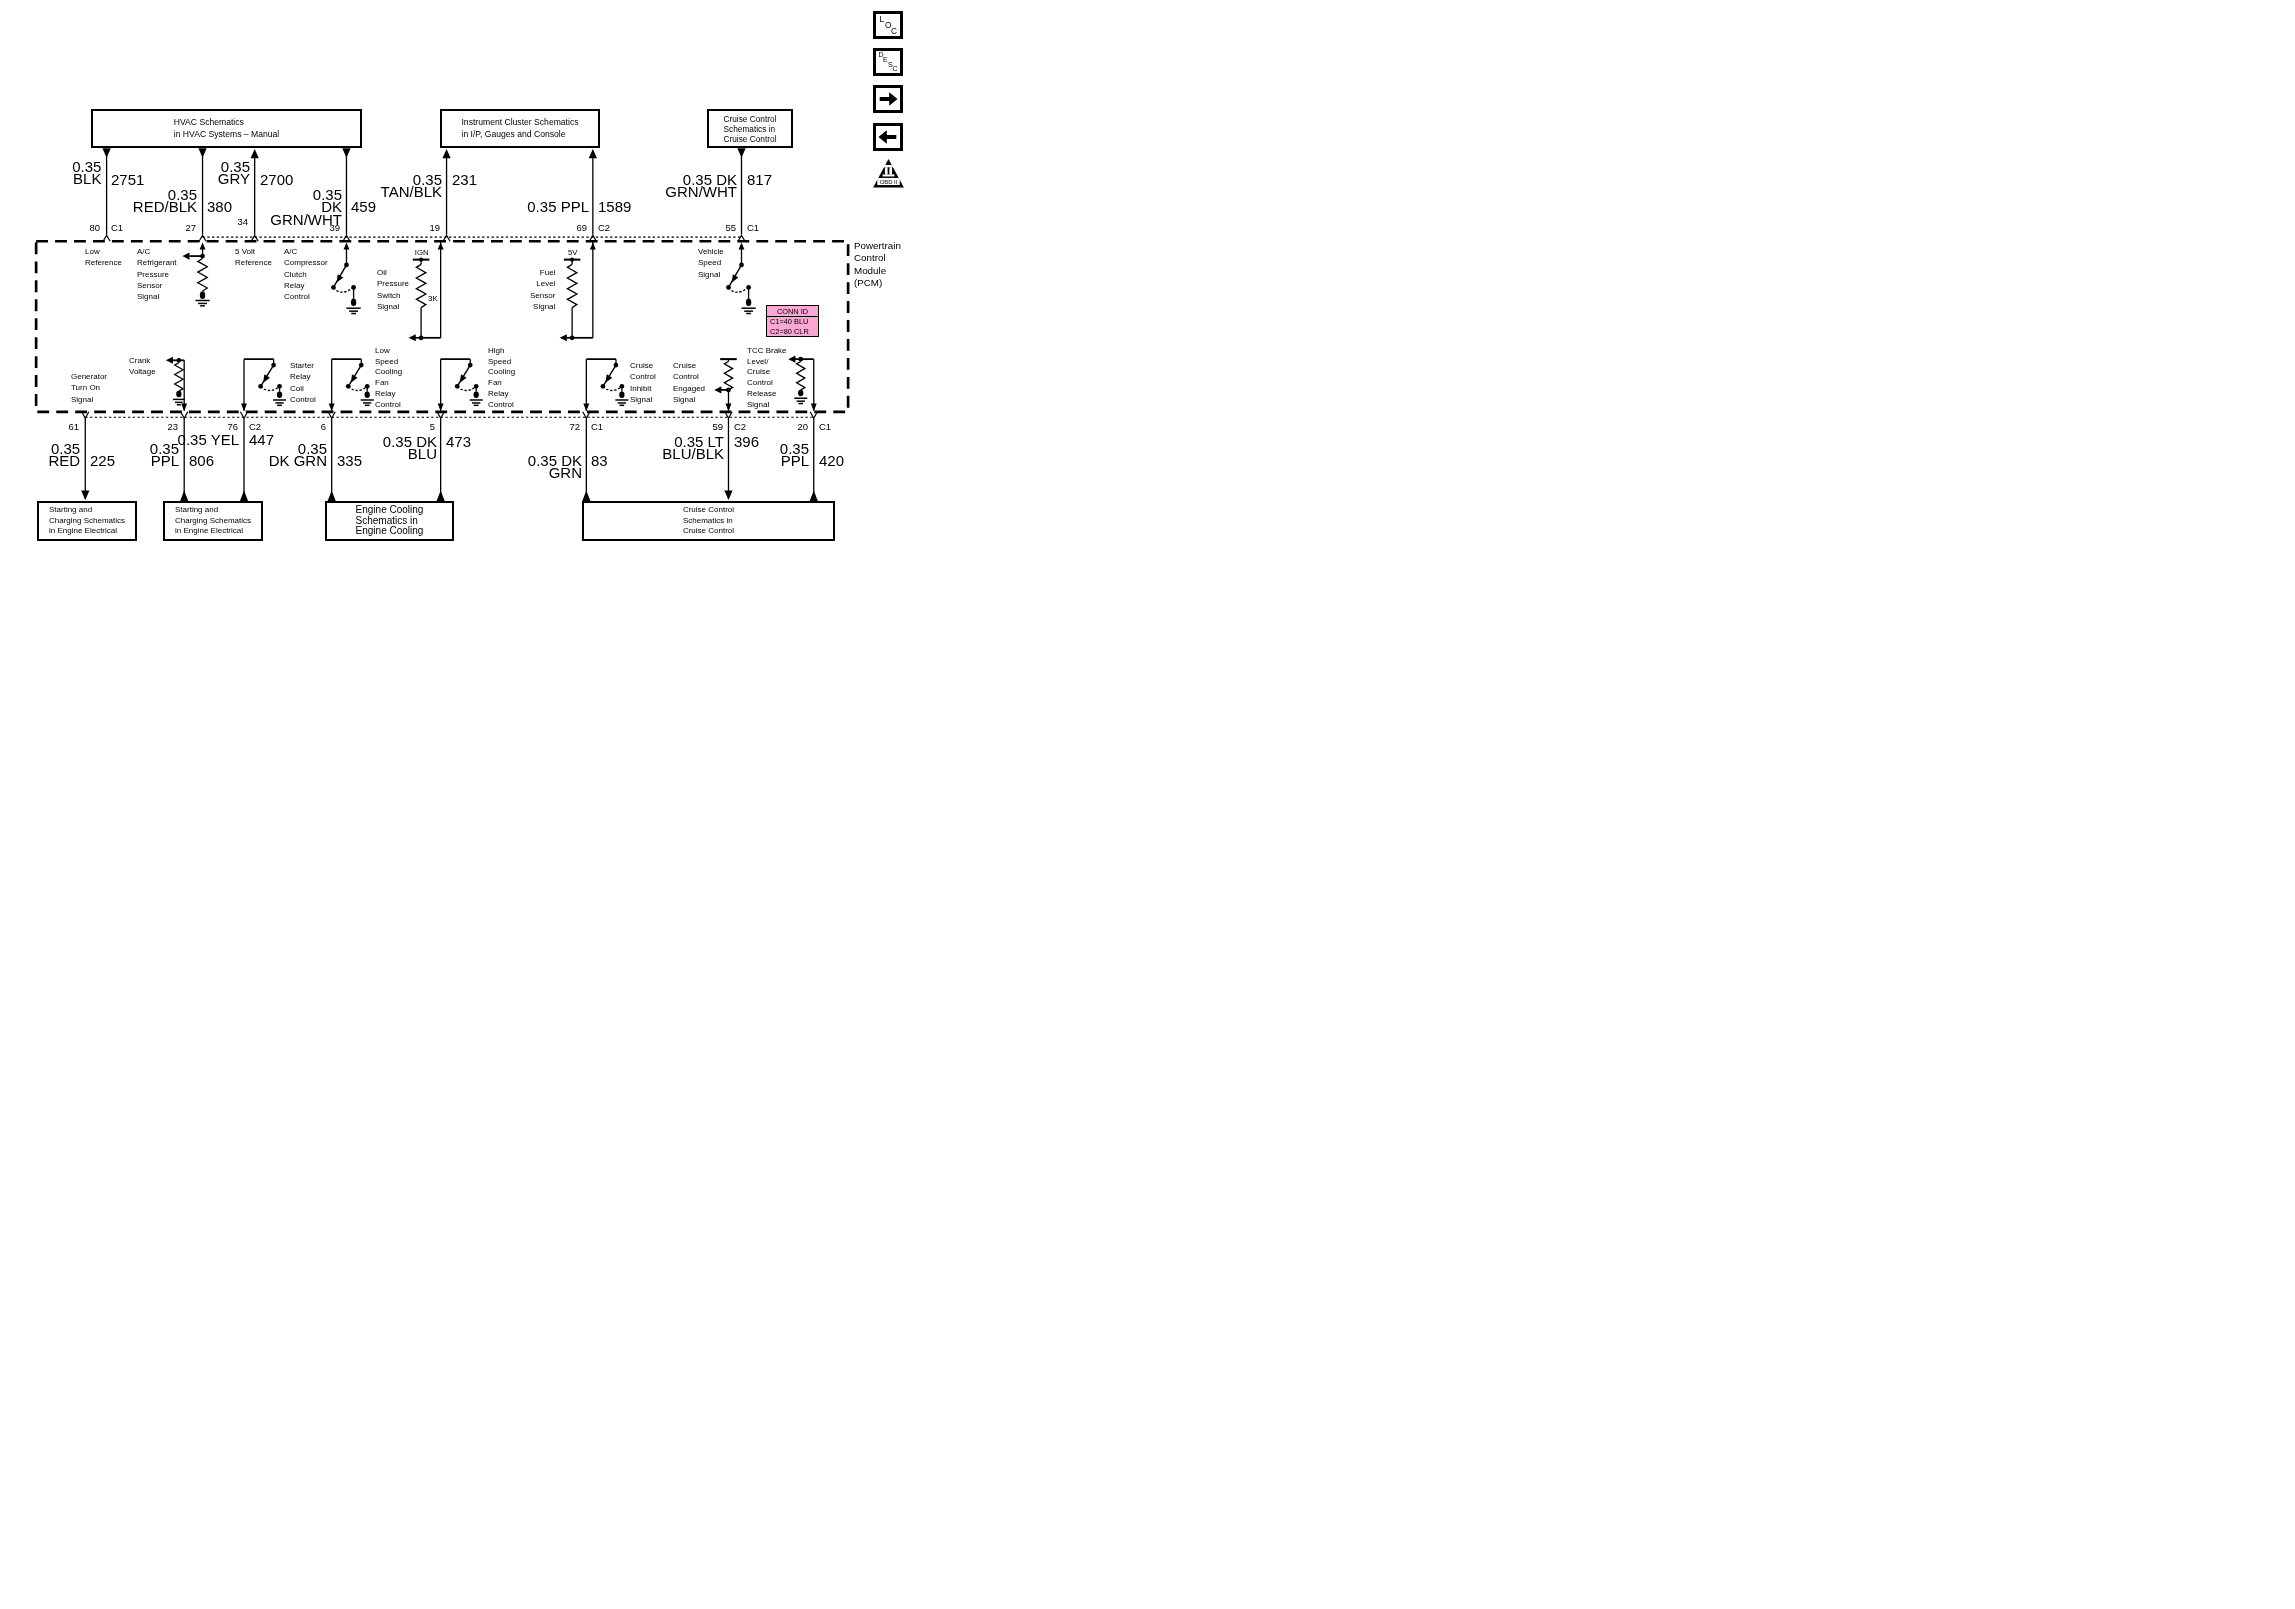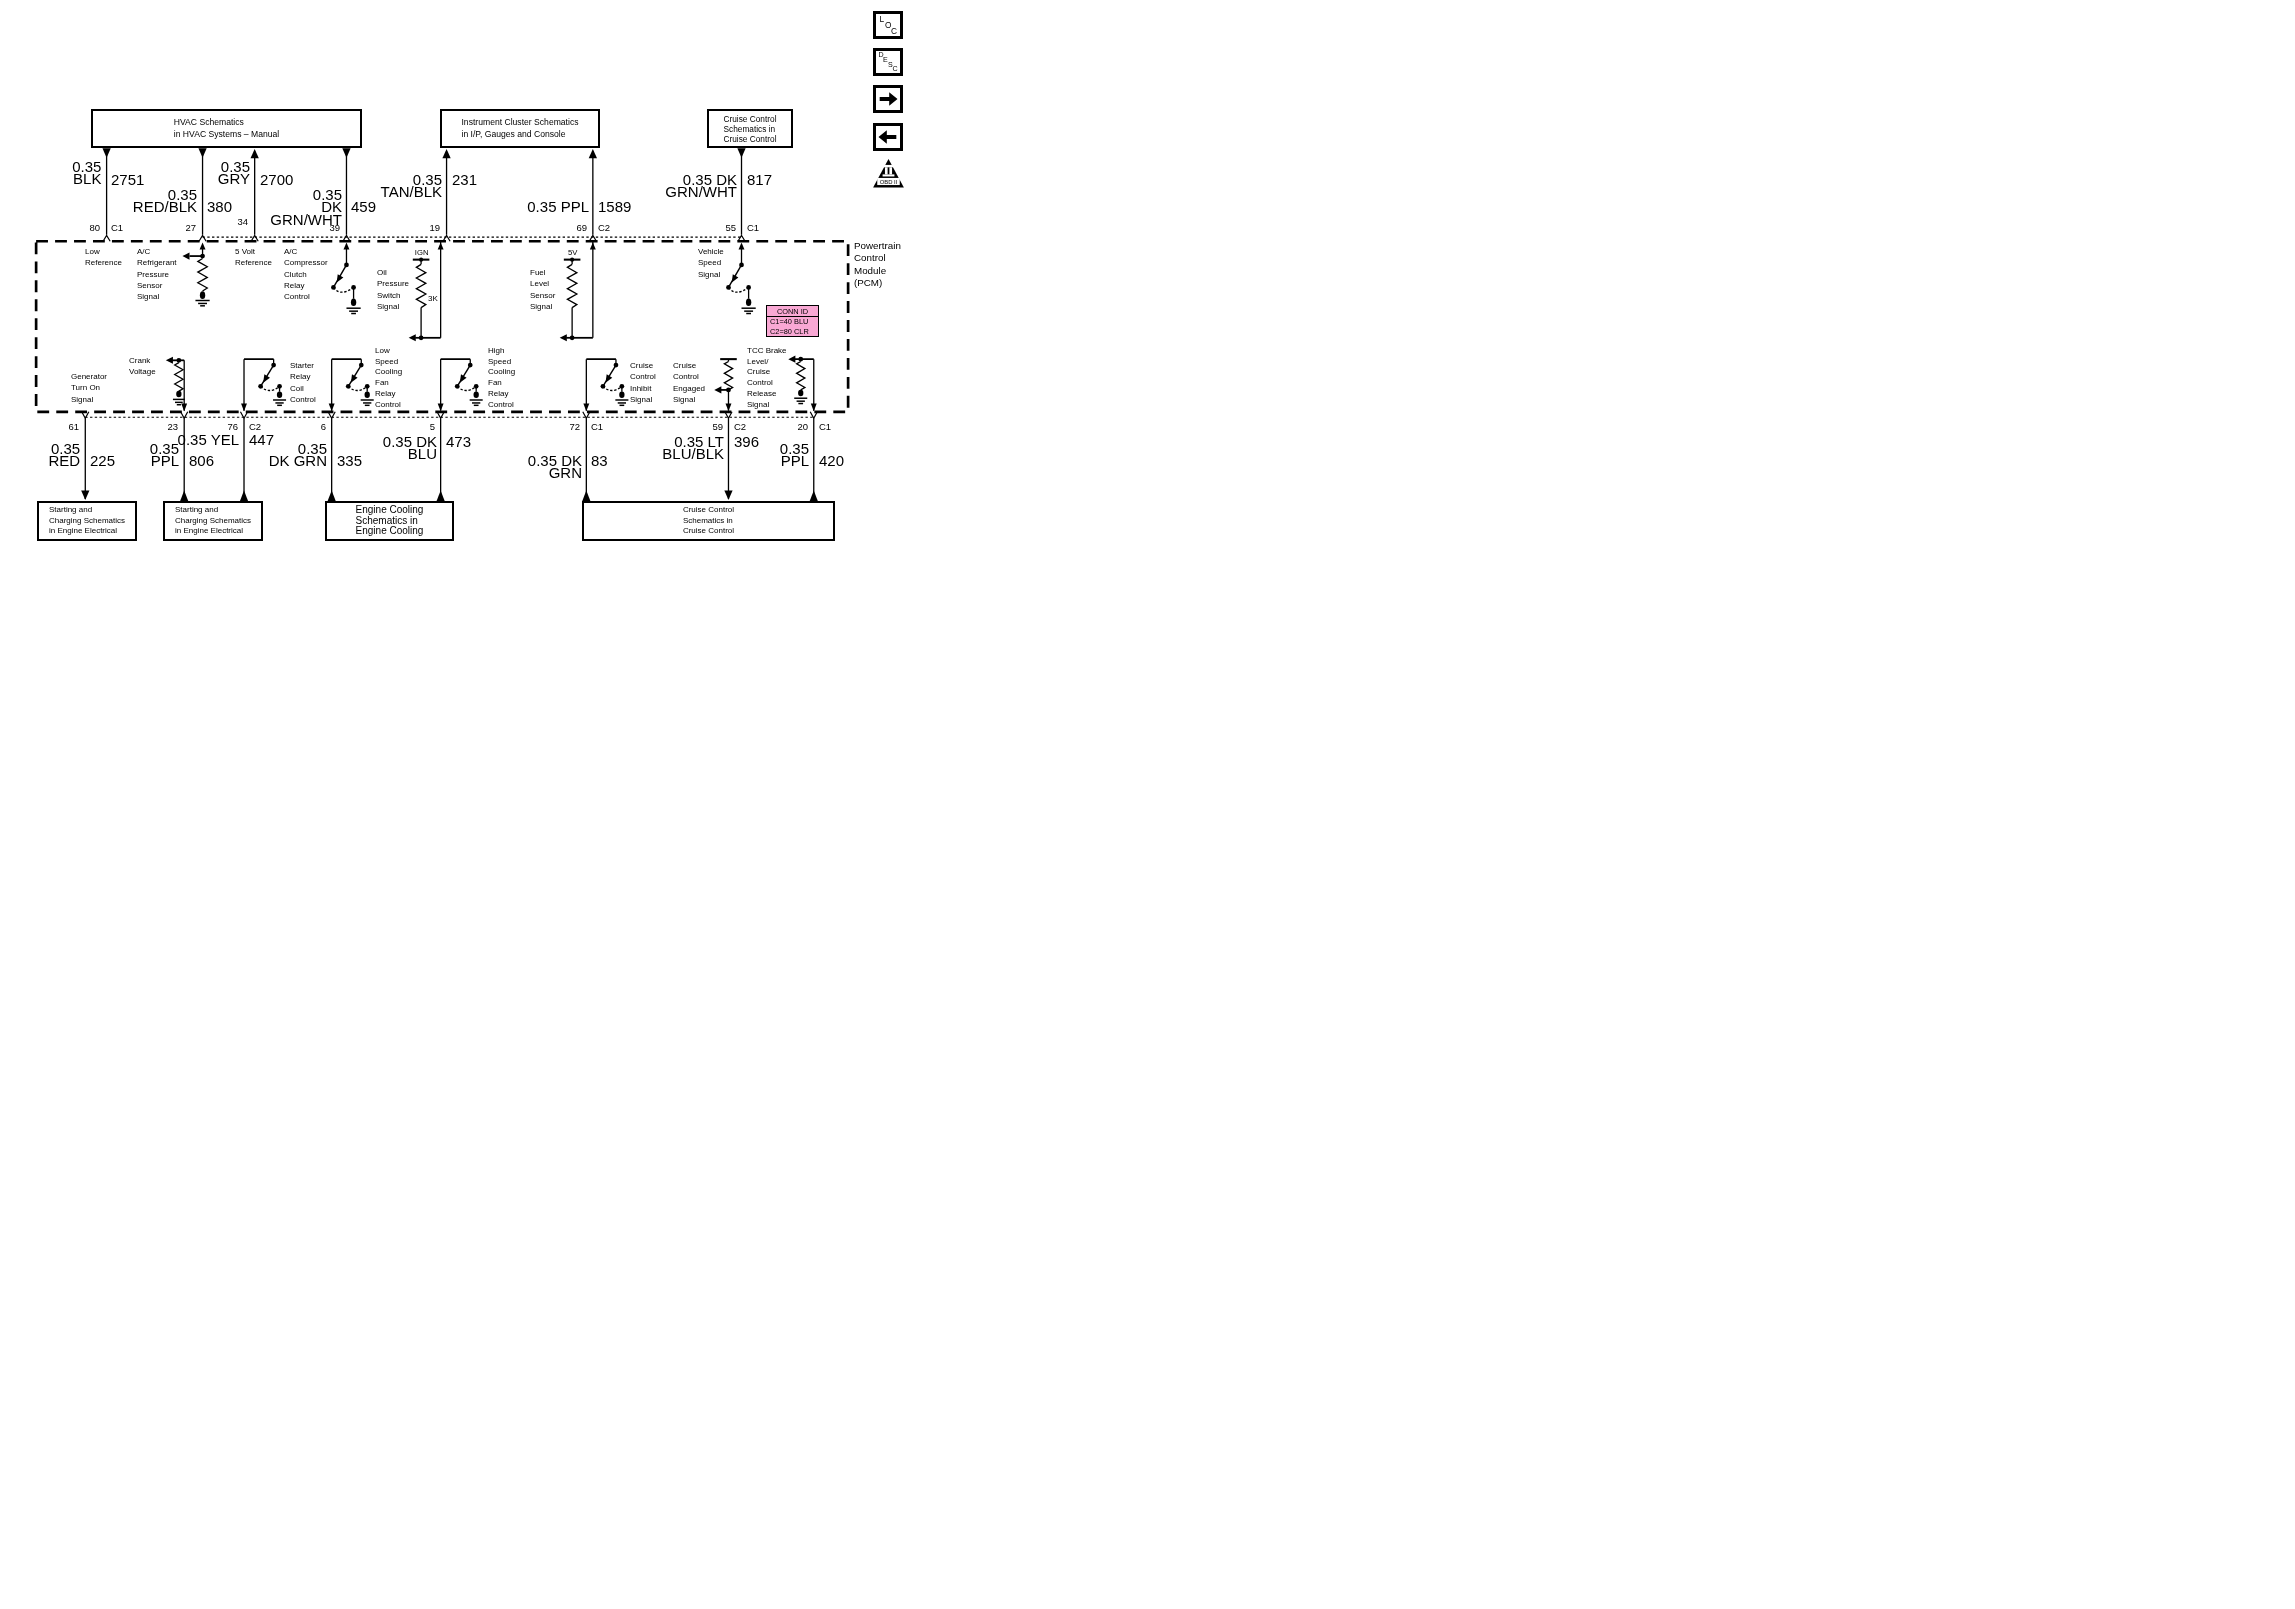--- a/index.html
+++ b/index.html
@@ -372,21 +372,21 @@
 Compressor
 Clutch
 Relay
 Control</div>
 <div class="abs sig pre" style="left:377px;top:267px;">Oil
 Pressure
 Switch
 Signal</div>
 <div class="abs rail" style="left:411px;top:248px;width:21.3px;">IGN</div>
 <div class="abs sig" style="left:428px;top:293px;">3K</div>
-<div class="abs sig pre" style="left:530px;top:267px;">Fuel
+<div class="abs sig pre" style="left:530px;top:267px;text-align:right;">Fuel
 Level
 Sensor
 Signal</div>
 <div class="abs rail" style="left:562px;top:248px;width:21.3px;">5V</div>
 <div class="abs sig pre" style="left:698px;top:246px;">Vehicle
 Speed
 Signal</div>
 
 <div class="abs sig pre" style="left:71px;top:371px;">Generator
 Turn On

